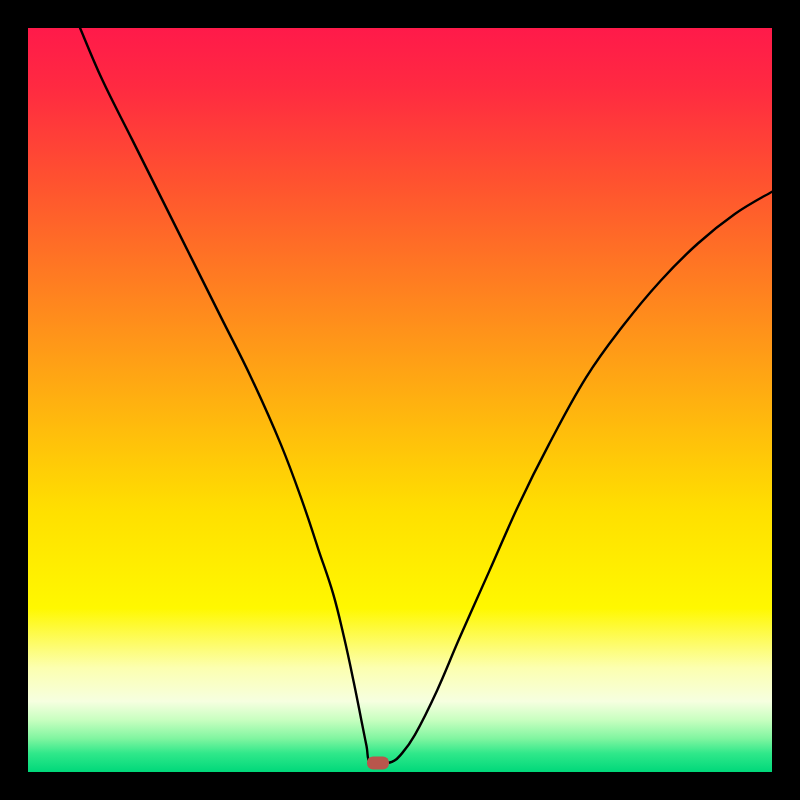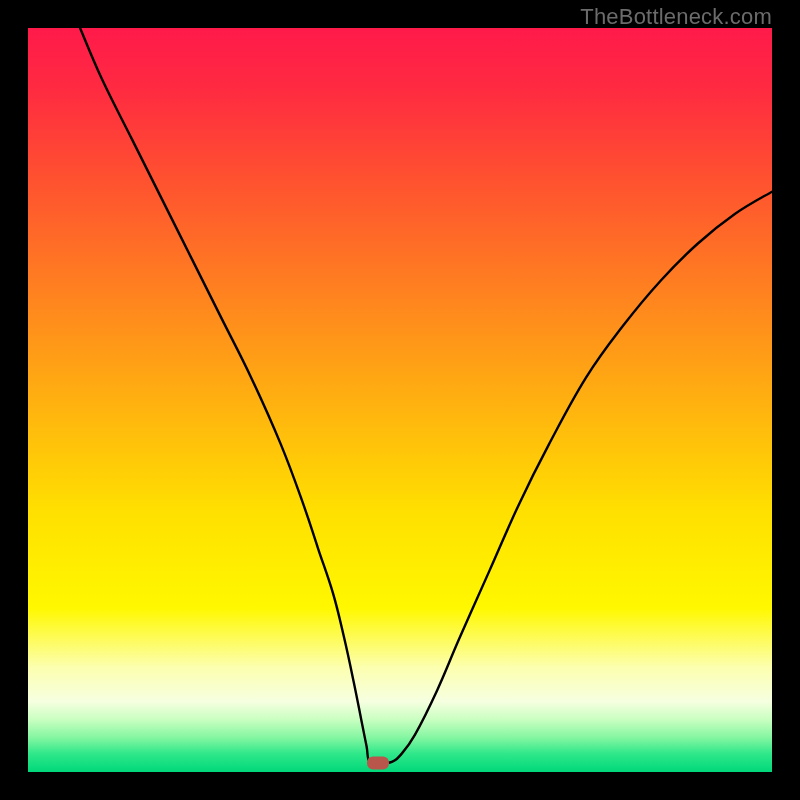--- a/index.html
+++ b/index.html
@@ -43,21 +43,20 @@
   }
   svg.curve {
     position: absolute;
     inset: 0;
   }
 </style>
 </head>
 <body>
 
 <div class="frame">
-  <div class="watermark">TheBottleneck.com</div>
   <div class="plot">
     <svg class="curve" viewBox="0 0 744 744" preserveAspectRatio="none">
       <defs>
         <linearGradient id="bg-grad" x1="0" y1="0" x2="0" y2="1">
             <stop offset="0%" stop-color="#ff1a4a"></stop>
             <stop offset="8%" stop-color="#ff2a41"></stop>
             <stop offset="20%" stop-color="#ff5030"></stop>
             <stop offset="35%" stop-color="#ff8020"></stop>
             <stop offset="50%" stop-color="#ffb010"></stop>
             <stop offset="65%" stop-color="#ffe000"></stop>

